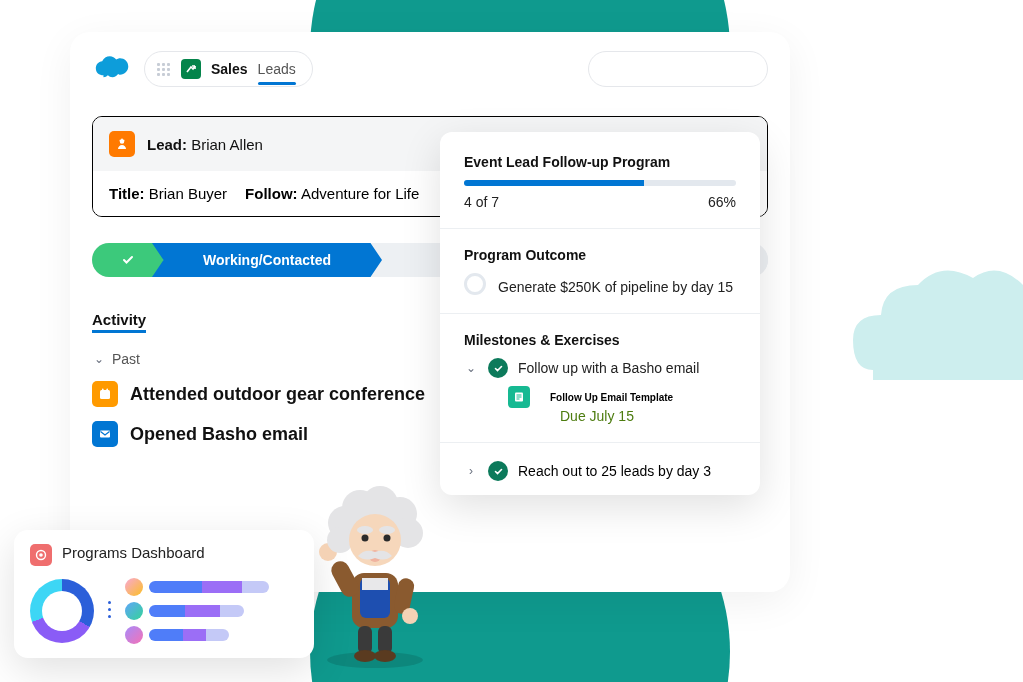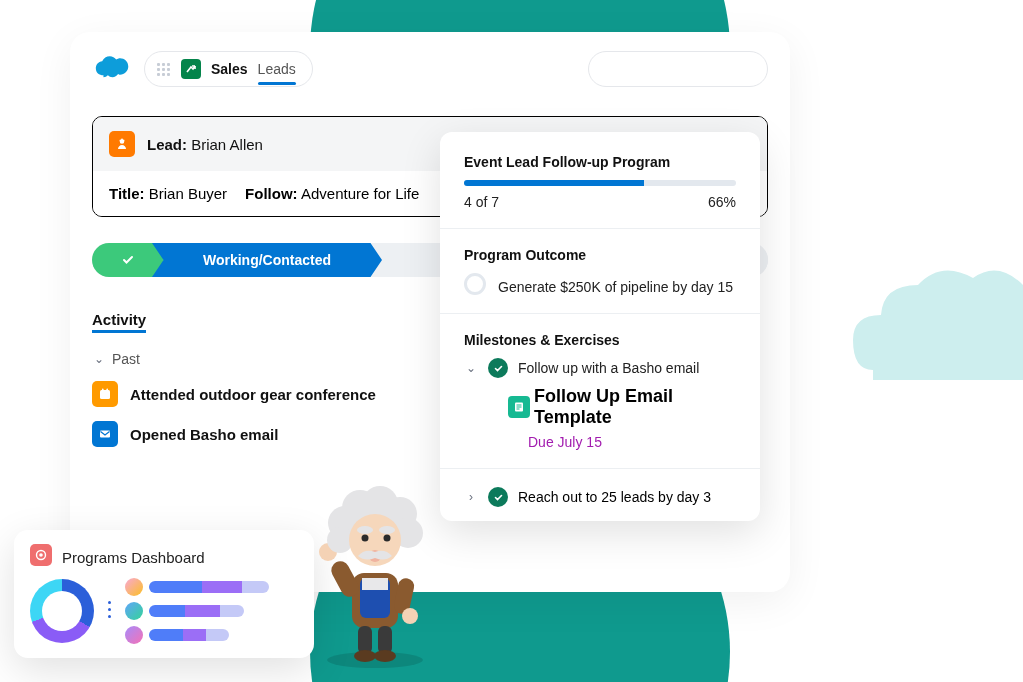--- a/index.html
+++ b/index.html
@@ -175,21 +175,21 @@
       padding-bottom:2px;
     }
     .activity-past {
       margin-top: 18px;
       display:flex;align-items:center;gap:6px;
       font-size:14px;color:#555;
     }
     .activity-item {
       margin-top: 14px;
       display:flex;align-items:center;gap:12px;
-      font-size:15px;font-weight:600;color:#111;
+      font-size:18px;font-weight:600;color:#111;
     }
     .act-icon {
       width:26px;height:26px;border-radius:5px;
       display:flex;align-items:center;justify-content:center;
     }
     .act-cal { background:#ff9a00; }
     .act-mail { background:#0176d3; }
     
     .side-panel {
       position:absolute;
@@ -222,40 +222,40 @@
     }
     .mile-item {
       display:flex;align-items:center;gap:10px;font-size:14px;color:#222;margin-bottom:8px;
     }
     .chev { color:#6b7280;font-size:12px;width:14px;display:inline-block;text-align:center; }
     .check-circ {
       width:20px;height:20px;border-radius:50%;background:#0c7a5b;
       display:flex;align-items:center;justify-content:center;flex-shrink:0;
     }
     .mile-sub {
-      display:flex;align-items:center;gap:4px;font-size:18px;font-weight:700;margin-left:44px;margin-bottom:6px;
+      display:flex;align-items:center;gap:20px;font-size:10px;font-weight:700;margin-left:44px;
     }
     .tpl-icon {
       width:22px;height:22px;background:#16b992;border-radius:4px;
       display:flex;align-items:center;justify-content:center;flex-shrink:0;
     }
-    .due { font-size:14px;color:#a21caf;margin-left:64px; }
+    .due { font-size:14px;color:#4d7c0f;margin-left:96px; }
     
     .dash-card {
       position:absolute;
       left: 14px;
       top: 530px;
       width: 300px;
       background:#fff;
       border-radius:14px;
       box-shadow: 0 12px 40px rgba(0,0,0,0.12);
       z-index: 6;
       padding: 14px 16px;
     }
-    .dash-title-row { display:flex;align-items:flex-end;gap:10px;margin-bottom:12px; }
+    .dash-title-row { display:flex;align-items:flex-start;gap:10px;margin-bottom:12px; }
     .dash-icon { width:22px;height:22px;background:#ef6e6e;border-radius:5px;display:flex;align-items:center;justify-content:center; }
     .dash-title { font-size:15px;color:#222; }
     .dash-body { display:flex;gap:14px;align-items:center; }
     .donut-lg {
       width:64px;height:64px;border-radius:50%;
       background: conic-gradient(#2b5fd9 0 120deg, #8a5cf6 120deg 250deg, #3dd6f5 250deg 360deg);
       position:relative;
       flex-shrink:0;
     }
     .donut-lg::after{content:'';position:absolute;inset:12px;background:#fff;border-radius:50%;}

